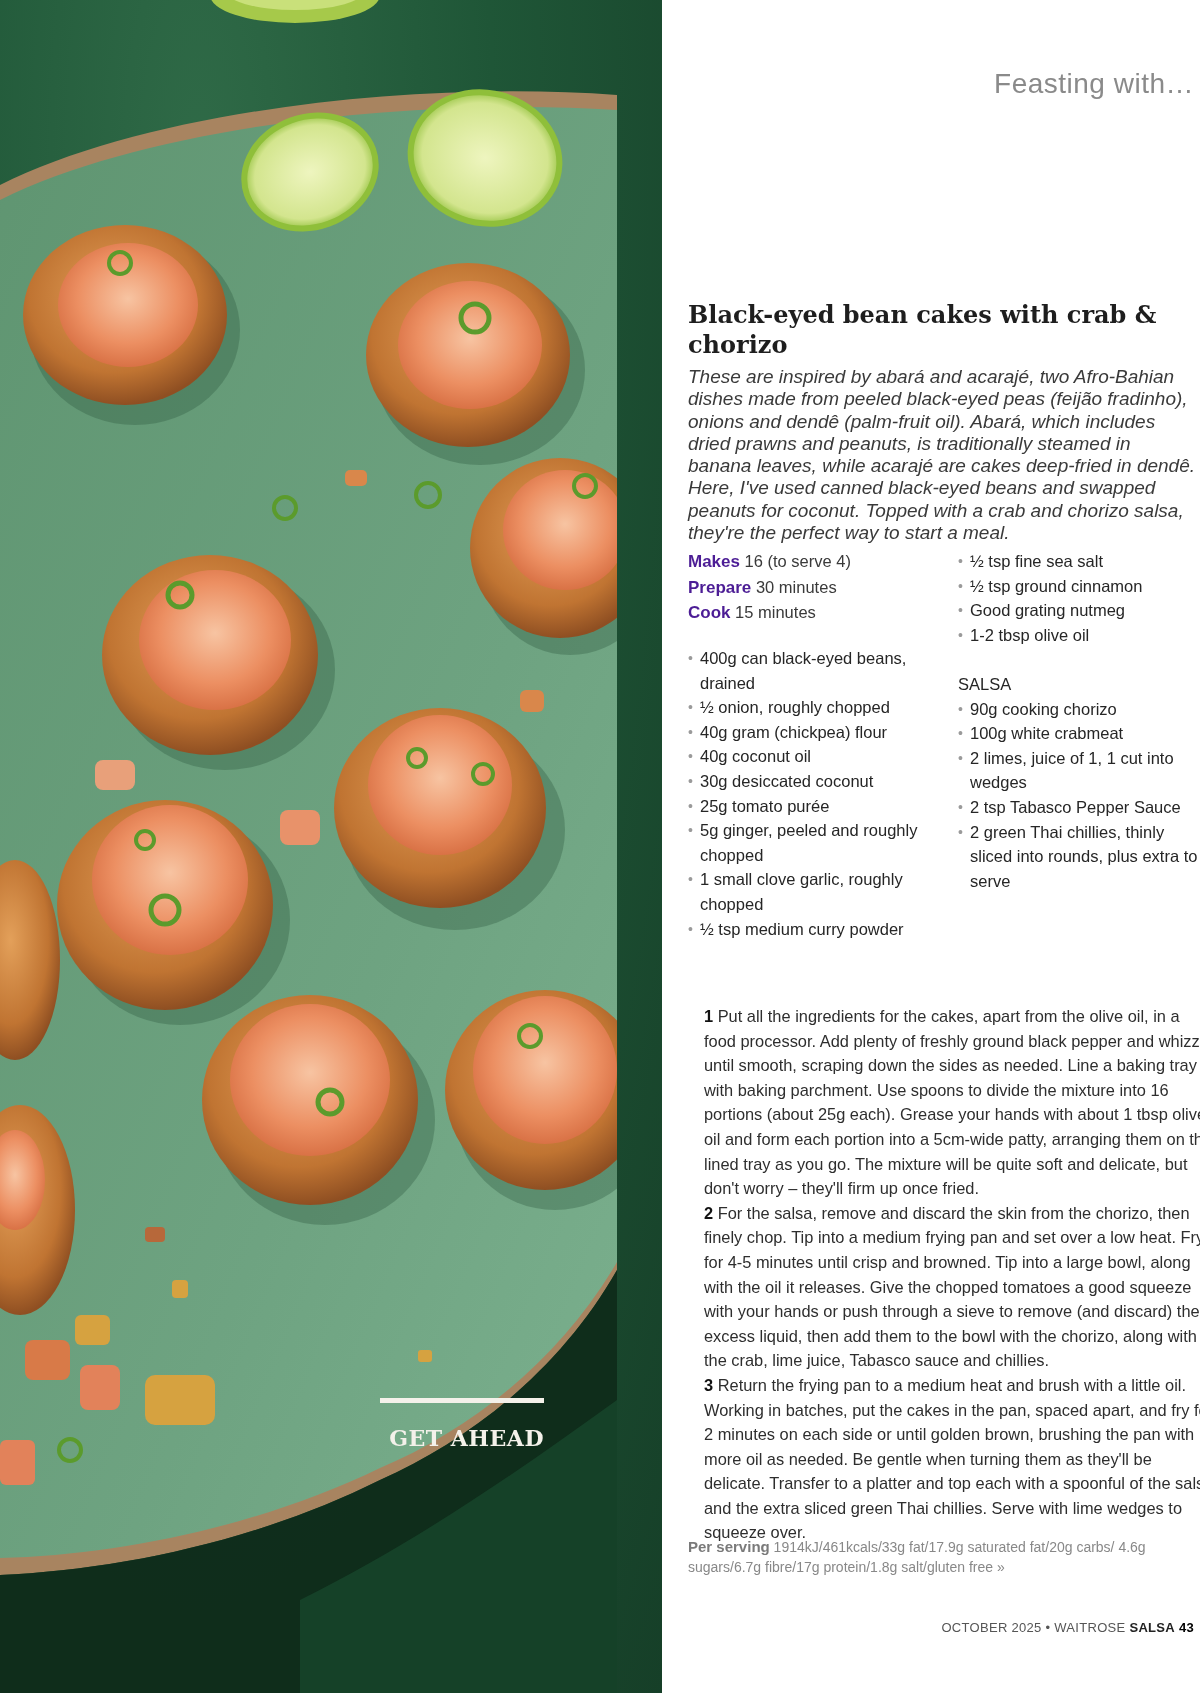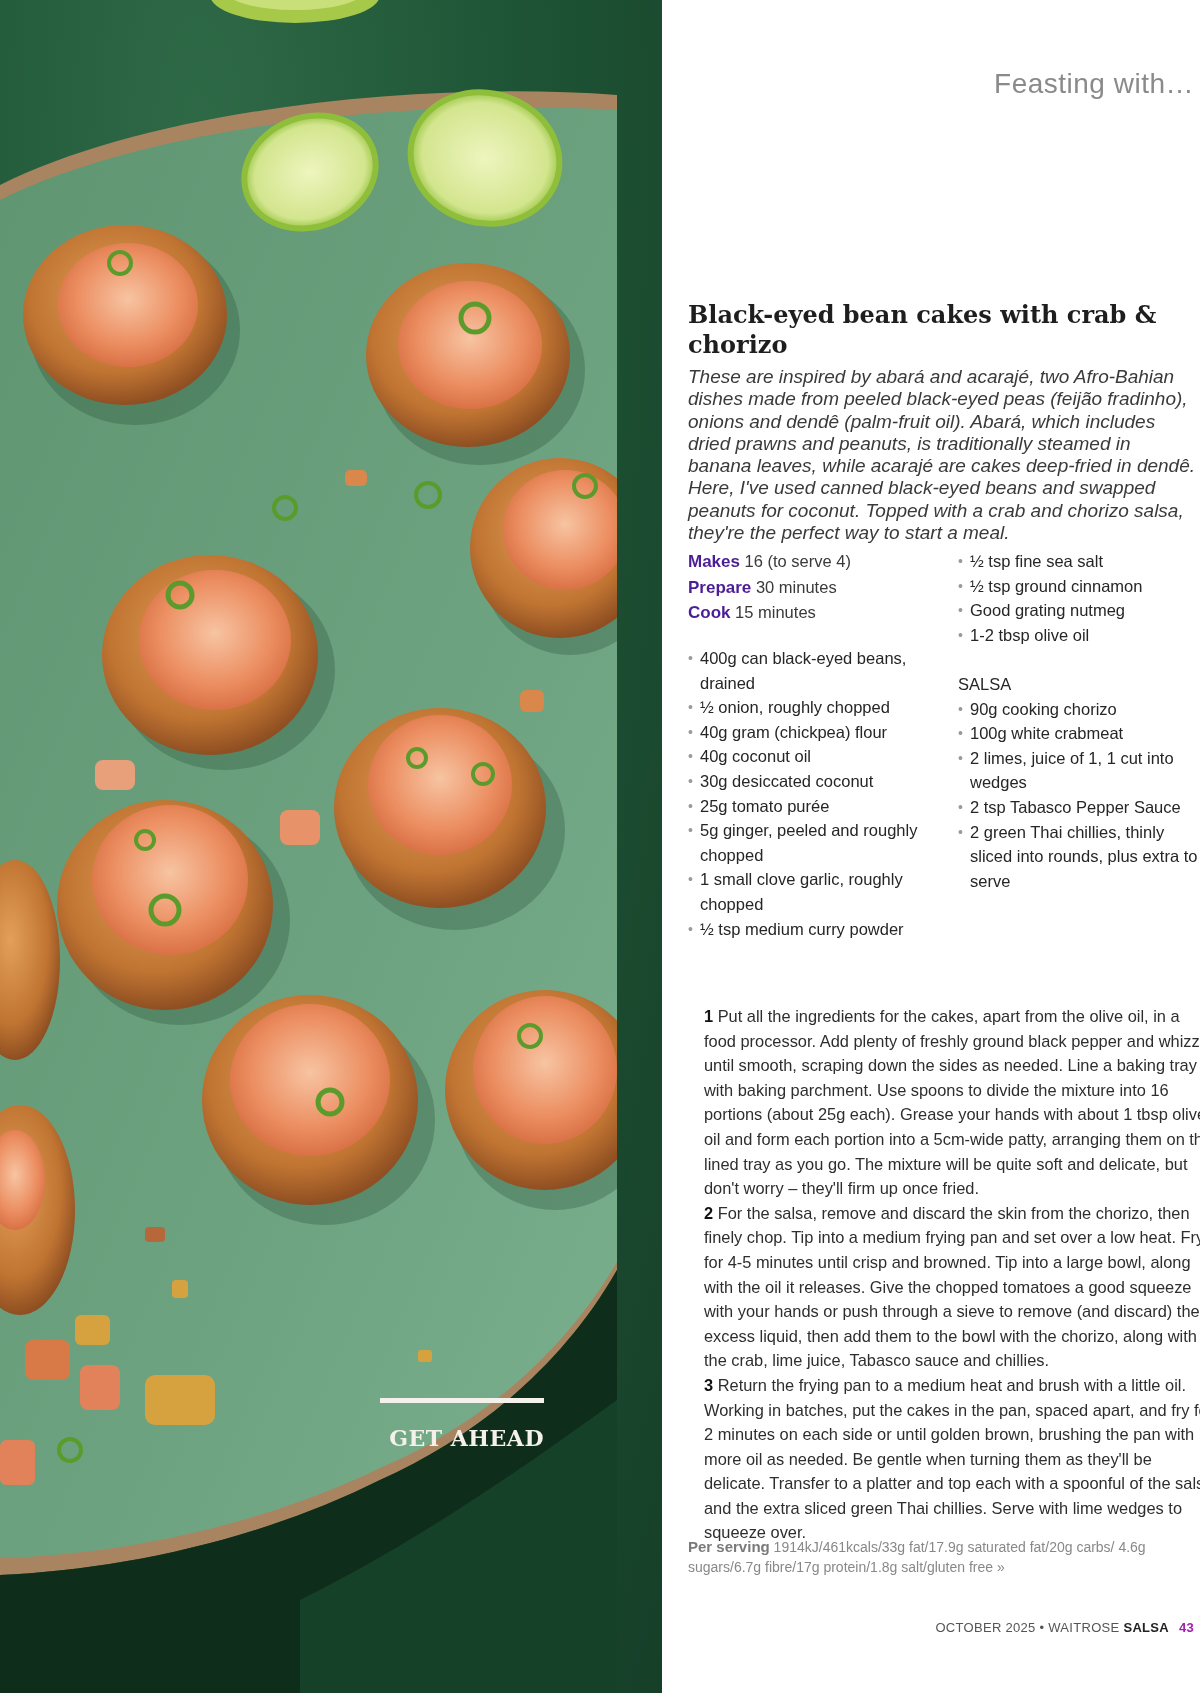--- a/index.html
+++ b/index.html
@@ -56,21 +56,21 @@
     .nutrition {
       position: absolute; left: 688px; top: 1537px; width: 480px; margin: 0;
       font-family: "Liberation Sans", sans-serif; font-size: 14px; line-height: 20px; color: #888;
     }
     .nutrition b { color: #7a7a7a; font-size: 15px; }
     .footer {
       position: absolute; right: 6px; top: 1620px; font-family: "Liberation Sans", sans-serif;
       font-size: 13px; color: #555; letter-spacing: 0.3px;
     }
     .footer .brand { font-weight: bold; color: #222; }
-    .footer .page { font-weight: bold; color: #a21caf; margin-left: 6px; }
+    .footer .page { font-weight: bold; color: #000000; }
   </style>
 </head>
 <body>
 
 <div class="photo">
   <svg width="617" height="1693" viewBox="0 0 617 1693">
     <defs>
       <radialGradient id="cakeG" cx="45%" cy="40%" r="60%">
         <stop offset="0%" stop-color="#e3a05a"></stop>
         <stop offset="70%" stop-color="#c07432"></stop>

